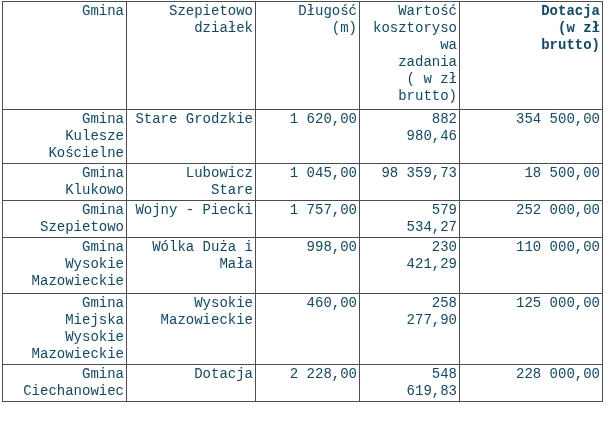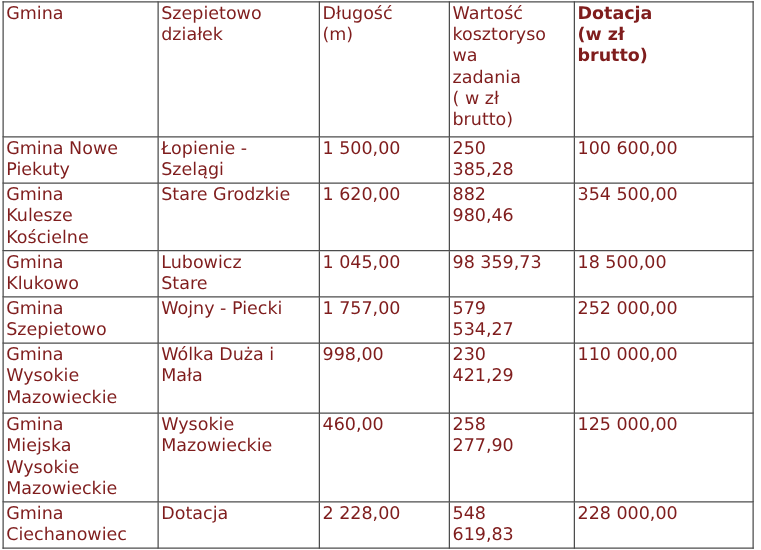--- a/index.html
+++ b/index.html
@@ -17,28 +17,29 @@
     margin: 1px 0 0 2px;
   }
   .doc-table col.c1 { width: 124px; }
   .doc-table col.c2 { width: 129px; }
   .doc-table col.c3 { width: 104px; }
   .doc-table col.c4 { width: 100px; }
   .doc-table col.c5 { width: 143px; }
   .doc-table th, .doc-table td {
     border: 1px solid #4d4d4d;
     vertical-align: top;
-    text-align: left;
+    text-align: right;
     font-size: 14px;
     line-height: 17px;
     font-weight: normal;
-    color: #7f1d1d;
+    color: #0c4a6e;
     padding: 1px 2px;
     white-space: pre-line;
     overflow: hidden;
+    font-family: Liberation Mono, monospace;
   }
   .doc-table tr.header-row { height: 108px; }
   .doc-table th.bold { font-weight: bold; }
   .doc-table tr.h2 { height: 37px; }
   .doc-table tr.h3 { height: 50px; }
   .doc-table tr.h2b { height: 35px; }
   .doc-table tr.h3b { height: 56px; }
   .doc-table tr.h4 { height: 69px; }
 </style>
 </head>
@@ -61,30 +62,20 @@
 (m)</th>
       <th>Wartość
 kosztoryso
 wa
 zadania
 ( w zł
 brutto)</th>
       <th class="bold">Dotacja
 (w zł
 brutto)</th>
-    </tr>
-    <tr class="h2">
-      <td>Gmina Nowe
-Piekuty</td>
-      <td>Łopienie -
-Szelągi</td>
-      <td>1 500,00</td>
-      <td>250
-385,28</td>
-      <td>100 600,00</td>
     </tr>
     <tr class="h3">
       <td>Gmina
 Kulesze
 Kościelne</td>
       <td>Stare Grodzkie</td>
       <td>1 620,00</td>
       <td>882
 980,46</td>
       <td>354 500,00</td>

